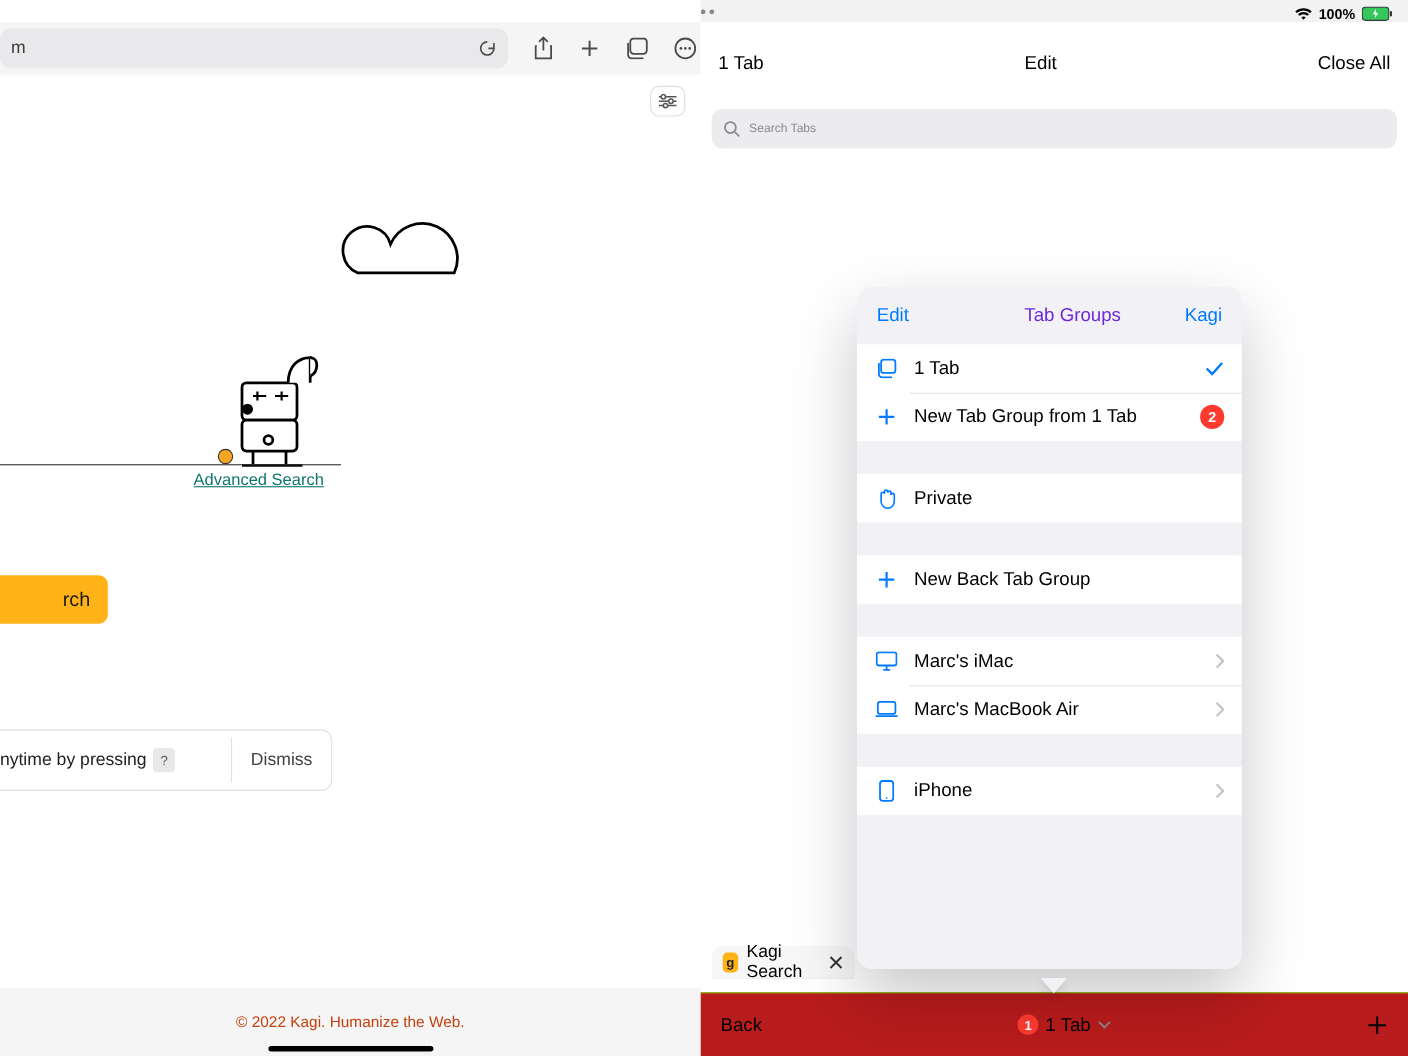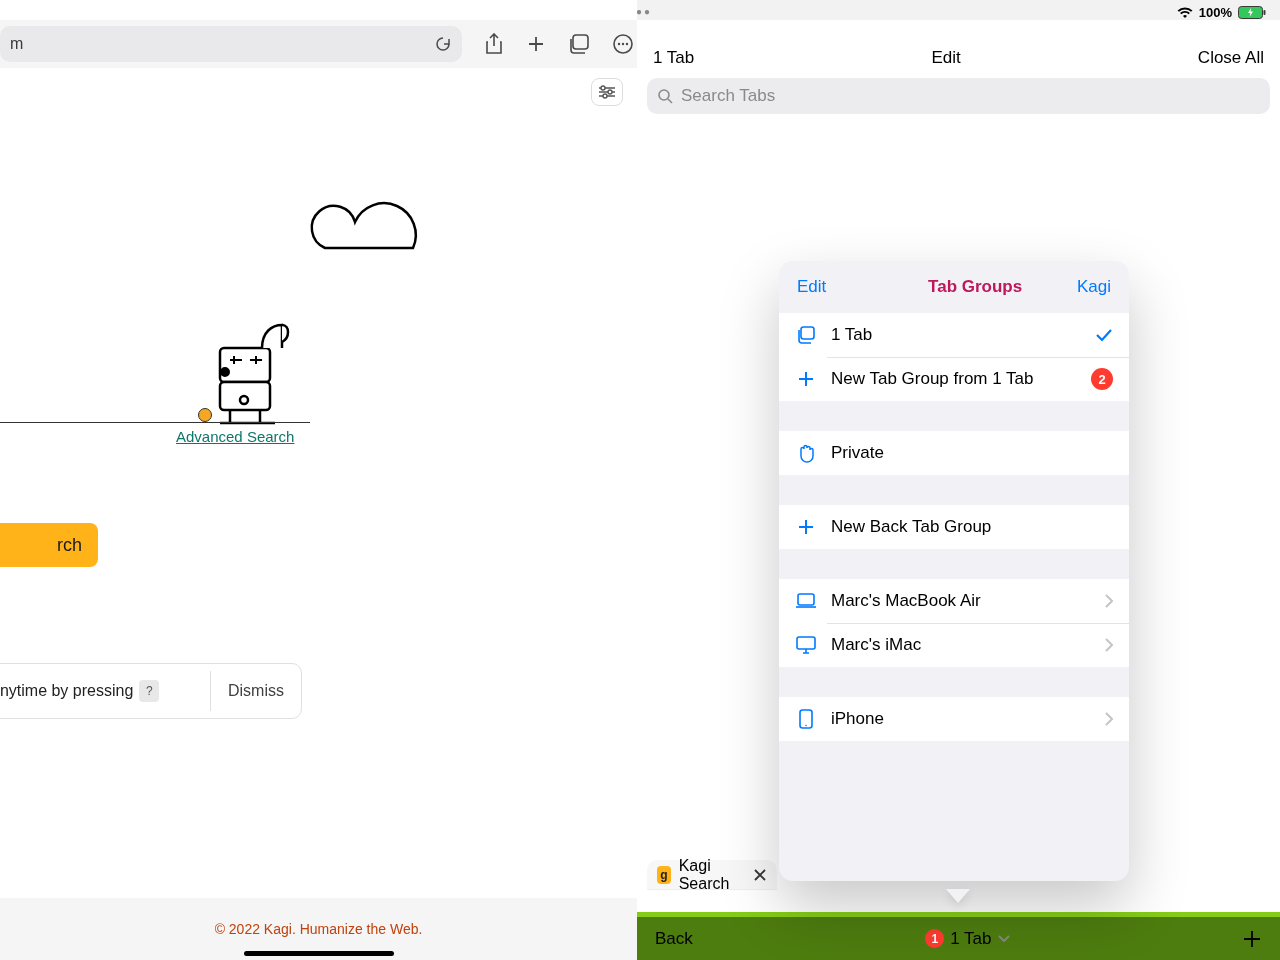--- a/index.html
+++ b/index.html
@@ -34,34 +34,34 @@
 
   .footer { position: absolute; bottom: 0; left: 0; right: 0; height: 62px; background: #f5f5f5; display: flex; align-items: center; justify-content: center; font-size: 14px; color: #c2410c; }
   .home-indicator { position: absolute; bottom: 4px; left: 50%; transform: translateX(-50%); width: 150px; height: 5px; background: #000; border-radius: 3px; }
 
   
   .dots { position: absolute; top: 6px; left: 628px; color: #888; font-size: 10px; letter-spacing: 2px; }
 
   
   .right-pane { position: absolute; left: 637px; top: 20px; width: 643px; height: 940px; background: #fff; }
   .tabs-header { height: 58px; display: flex; align-items: flex-end; justify-content: space-between; padding: 0 16px 10px; font-size: 17px; }
-  .tabs-search { margin: 0 10px 0; height: 36px; background: #ecebed; border-radius: 10px; display: flex; align-items: center; padding: 0 10px; gap: 8px; color: #8a8a8e; font-size: 17px; }
+  .tabs-search { margin: 21px 10px 0; height: 36px; background: #ecebed; border-radius: 10px; display: flex; align-items: center; padding: 0 10px; gap: 8px; color: #8a8a8e; font-size: 11px; }
 
   .tab-thumb { position: absolute; left: 10px; top: 840px; width: 130px; height: 30px; background: #f7f7f7; border-radius: 10px 10px 0 0; display: flex; align-items: center; padding: 0 10px; gap: 8px; border-bottom: 1px solid #eee; }
   .tab-thumb .favicon { width: 18px; height: 18px; background: #ffb319; border-radius: 4px; display: flex; align-items: center; justify-content: center; font-weight: 700; font-size: 12px; color: #222; }
   .tab-thumb .close { margin-left: auto; color: #333; }
 
-  .bottom-bar { position: absolute; left: 0; right: 0; bottom: 0; height: 48px; border-top: 5px solid #84cc16; display: flex; align-items: center; justify-content: space-between; padding: 0 18px; font-size: 17px; background: #4d7c0f; }
+  .bottom-bar { position: absolute; left: 0; right: 0; bottom: 0; height: 58px; border-top: 1px solid #84cc16; display: flex; align-items: center; justify-content: space-between; padding: 0 18px; font-size: 17px; background: #b91c1c; }
   .bb-center { display: flex; align-items: center; gap: 6px; }
   .red-badge { width: 19px; height: 19px; background: #ff3b30; color: #fff; border-radius: 50%; display: flex; align-items: center; justify-content: center; font-size: 12px; font-weight: 600; }
 
   
   .popover { position: absolute; left: 779px; top: 261px; width: 350px; border-radius: 14px; background: #f2f2f6; box-shadow: 0 25px 60px rgba(0,0,0,0.22); overflow: hidden; }
   .pop-header { height: 52px; display: flex; align-items: center; justify-content: space-between; padding: 0 18px; font-size: 17px; }
-  .pop-header .title { font-weight: 700; color: #be185d; margin-left: 47px; }
+  .pop-header .title { font-weight: 400; color: #6d28d9; margin-left: 47px; }
   .pop-header .link { color: #007aff; }
 
   .group { background: #fff; }
   .row { height: 44px; display: flex; align-items: center; padding: 0 16px; gap: 14px; font-size: 17px; color: #000; position: relative; }
   .row + .row::before { content: ""; position: absolute; left: 48px; right: 0; top: 0; height: 1px; background: #e3e3e6; }
   .row .icon { width: 22px; display: flex; justify-content: center; color: #007aff; }
   .row .chev { margin-left: auto; color: #c5c5c8; }
   .row .check { margin-left: auto; color: #007aff; }
   .row .badge2 { margin-left: auto; width: 22px; height: 22px; background: #ff3b30; color: #fff; border-radius: 50%; display: flex; align-items: center; justify-content: center; font-size: 13px; font-weight: 600; }
   .gap { height: 30px; }
@@ -290,46 +290,46 @@
           </svg>
         </span>
       <span>New Back Tab Group</span>
     </div>
   </div>
   <div class="gap"></div>
 
   <div class="group">
     <div class="row">
       <span class="icon">
+          <svg width="20" height="18" viewBox="0 0 20 18">
+            <rect x="1" y="1" width="18" height="12" rx="2" fill="none" stroke="#007aff" stroke-width="1.6"></rect>
+            <path d="M7 17 H13 M10 13 V17" stroke="#007aff" stroke-width="1.6"></path>
+          </svg>
+        </span>
+      <span>Marc's iMac</span>
+      <span class="chev">
+          <svg width="8" height="14" viewBox="0 0 8 14">
+            <path d="M1 1 L7 7 L1 13" fill="none" stroke="#c5c5c8" stroke-width="2"></path>
+          </svg>
+        </span>
+    </div>
+    <div class="row">
+      <span class="icon">
           <svg width="22" height="16" viewBox="0 0 22 16">
             <rect x="3" y="1" width="16" height="11" rx="2" fill="none" stroke="#007aff" stroke-width="1.6"></rect>
             <path d="M1 14 H21" stroke="#007aff" stroke-width="1.6"></path>
           </svg>
         </span>
       <span>Marc's MacBook Air</span>
       <span class="chev">
           <svg width="8" height="14" viewBox="0 0 8 14">
             <path d="M1 1 L7 7 L1 13" fill="none" stroke="#c5c5c8" stroke-width="2"></path>
           </svg>
         </span>
     </div>
-    <div class="row">
-      <span class="icon">
-          <svg width="20" height="18" viewBox="0 0 20 18">
-            <rect x="1" y="1" width="18" height="12" rx="2" fill="none" stroke="#007aff" stroke-width="1.6"></rect>
-            <path d="M7 17 H13 M10 13 V17" stroke="#007aff" stroke-width="1.6"></path>
-          </svg>
-        </span>
-      <span>Marc's iMac</span>
-      <span class="chev">
-          <svg width="8" height="14" viewBox="0 0 8 14">
-            <path d="M1 1 L7 7 L1 13" fill="none" stroke="#c5c5c8" stroke-width="2"></path>
-          </svg>
-        </span>
-    </div>
   </div>
   <div class="gap"></div>
 
   <div class="group">
     <div class="row">
       <span class="icon">
           <svg width="14" height="20" viewBox="0 0 14 20">
             <rect x="1" y="1" width="12" height="18" rx="2.5" fill="none" stroke="#007aff" stroke-width="1.6"></rect>
             <circle cx="7" cy="16.5" r="0.8" fill="#007aff"></circle>
           </svg>

